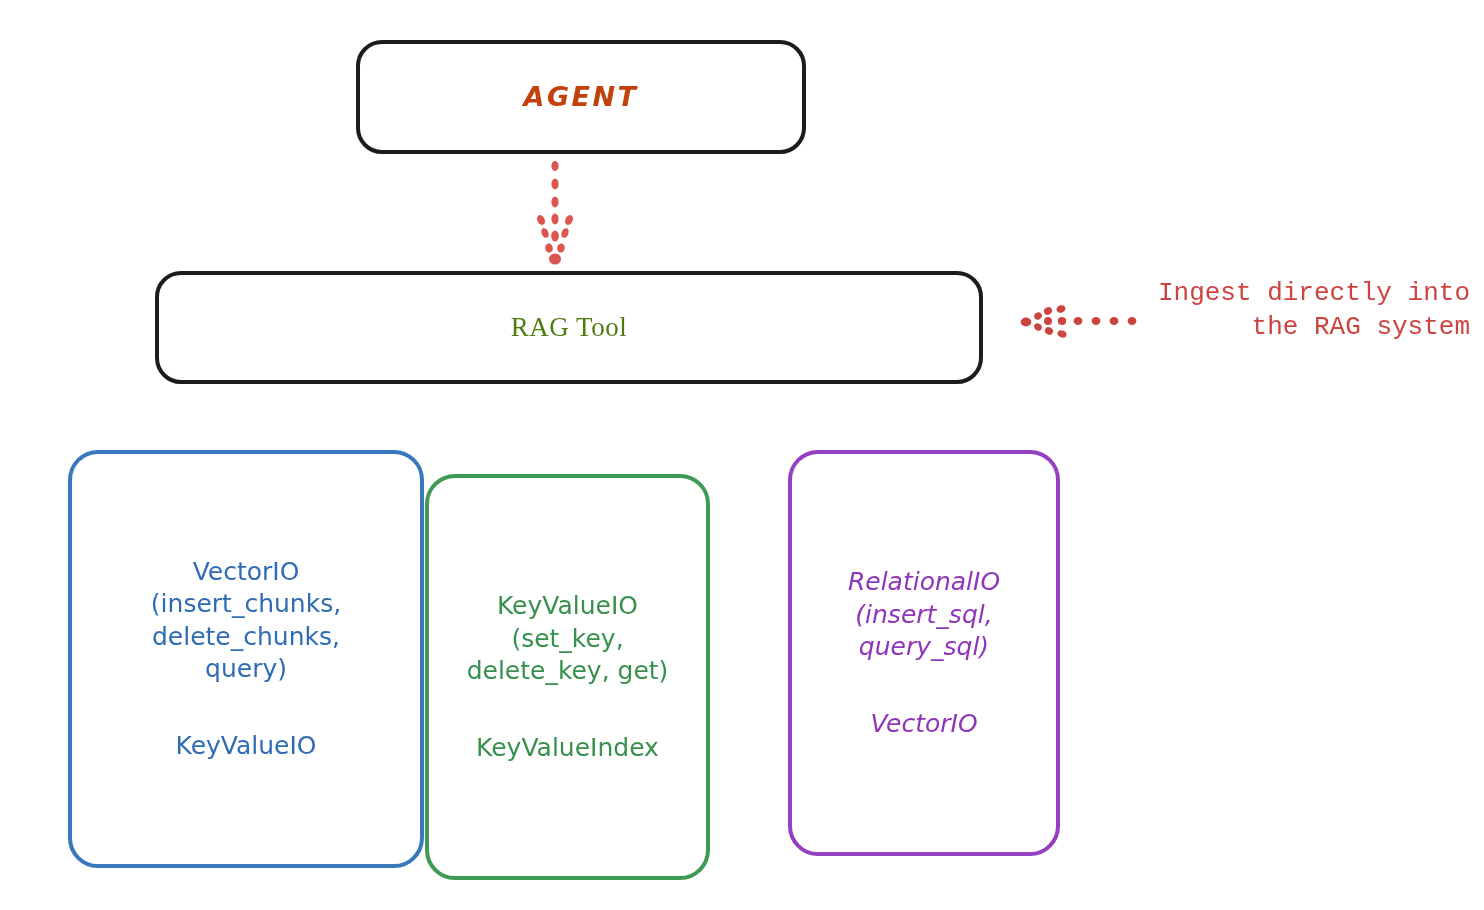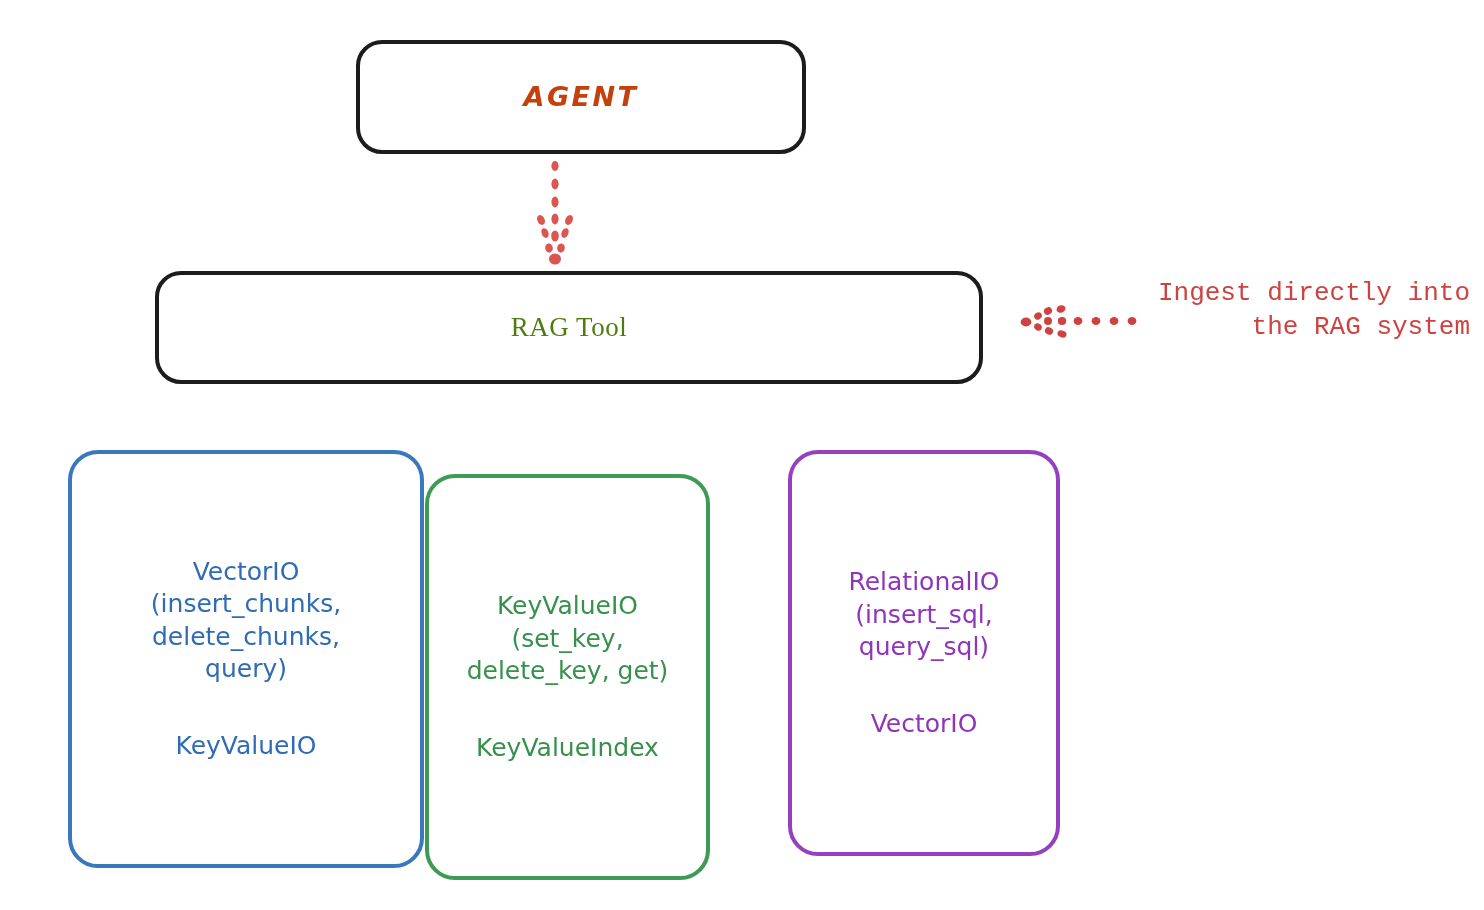--- a/index.html
+++ b/index.html
@@ -105,20 +105,21 @@
   }
   #key-value-io-node .store-api,
   #key-value-io-node .store-index { color: #37914c; }
 
   #relational-io-node {
     left: 788px;
     top: 450px;
     width: 272px;
     height: 406px;
     border-color: #9540c0;
+    font-style: italic;
   }
   #relational-io-node .store-api,
   #relational-io-node .store-index { color: #8e35ba; }
 
   
   .arrow-svg {
     position: absolute;
     overflow: visible;
   }
   #agent-to-rag-arrow { left: 520px; top: 160px; }

